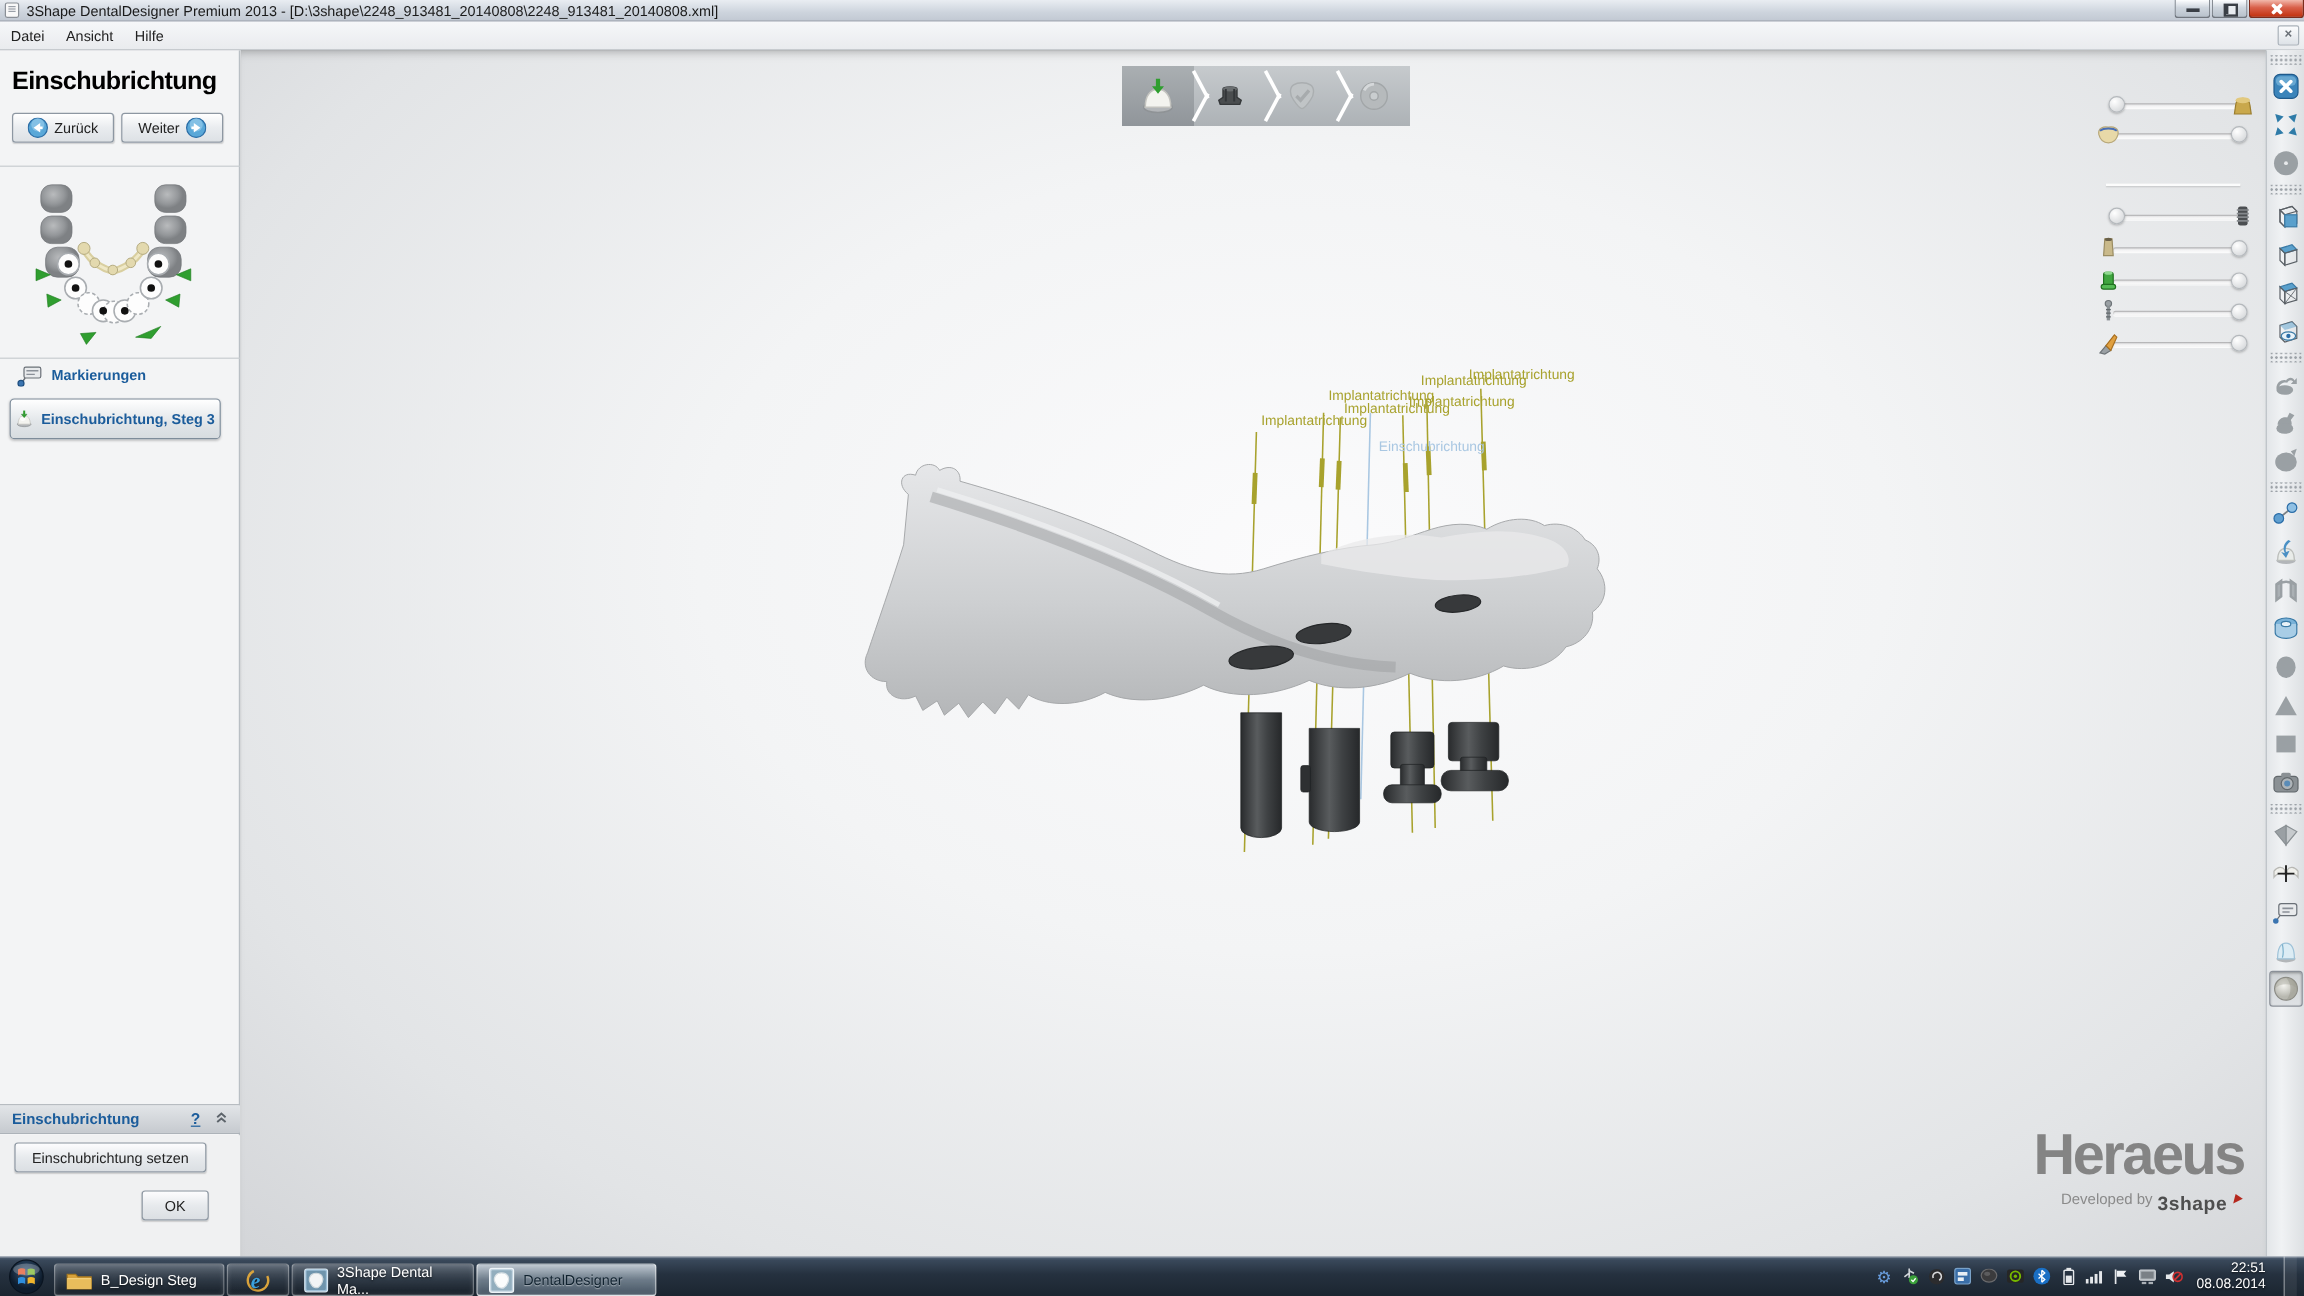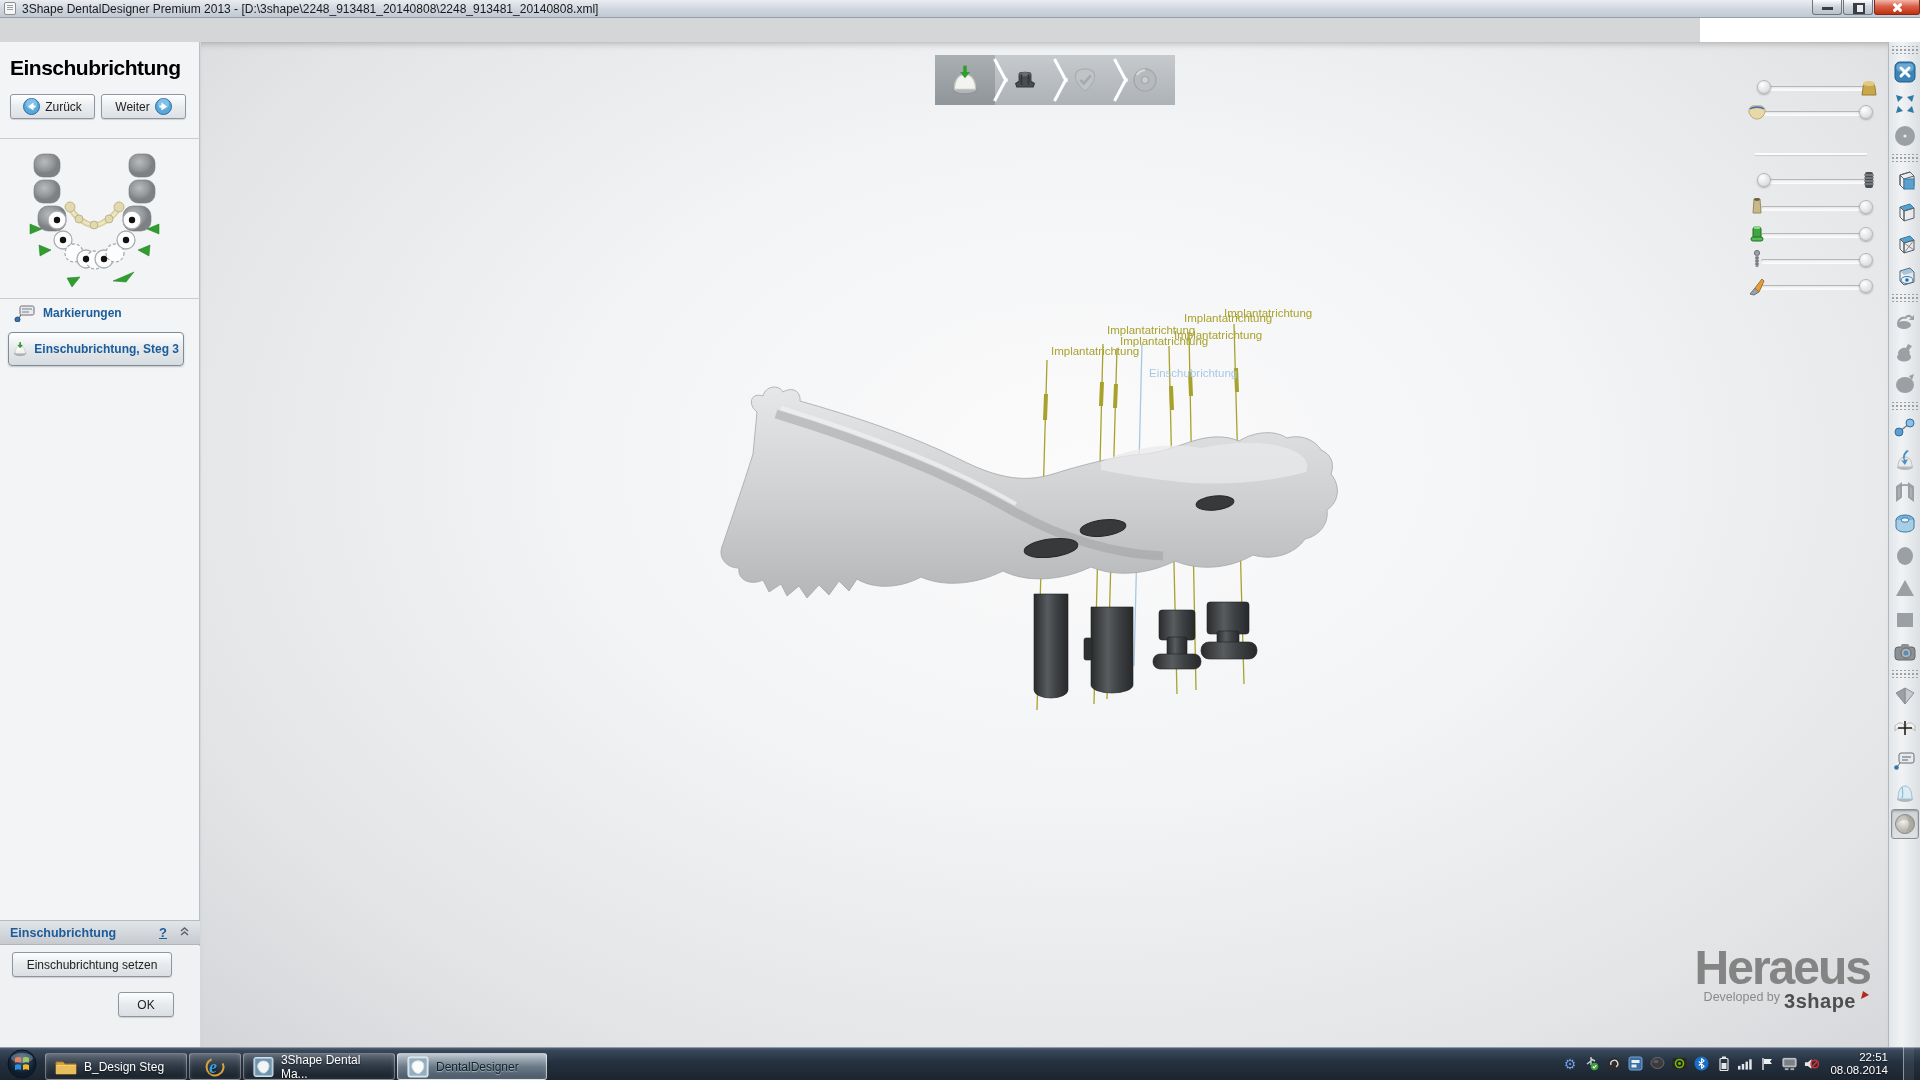--- a/index.html
+++ b/index.html
@@ -72,22 +72,22 @@
   .wf-sep::after{content:"";position:absolute;left:4px;bottom:4px;width:3px;height:26px;background:#fff;transform:rotate(28deg);transform-origin:bottom;}
 
   .impl-label { position:absolute; font-size:11.5px; color:#a8a22d; white-space:nowrap; }
   .ins-label { position:absolute; font-size:11.5px; color:#a9c7e2; white-space:nowrap; }
 
   .order-info { position:absolute; left:15px; bottom:40px; font-size:12.5px; color:#141414; line-height:16px; }
   .order-info .lbl { display:inline-block; width:52px; }
 
   .branding { position:absolute; right:18px; bottom:34px; text-align:right; }
   .brand-logo { font-size:48px; font-weight:bold; color:#848484; letter-spacing:-2px; line-height:44px; }
-  .brand-sub { font-size:12.5px; color:#8a8a8a; margin-top:0px; display:flex; align-items:flex-start; justify-content:flex-end; gap:4px;}
-  .brand-dev { font-size:20px; font-weight:bold; color:#4e4e4e; letter-spacing:0.5px;}
+  .brand-sub { font-size:12.5px; color:#8a8a8a; margin-top:0px; display:flex; align-items:center; justify-content:flex-end; gap:4px;}
+  .brand-dev { font-size:16px; font-weight:bold; color:#4e4e4e; letter-spacing:0.5px;margin-top:10px;}
 
   
   .sliders { position:absolute; left:1548px; top:20px; width:130px; }
   .srow { position:absolute; width:130px; height:26px; }
   .strack { position:absolute; left:12px; right:12px; top:12px; height:4px; border-radius:2px;
     background:linear-gradient(#e9e9eb,#fafafa); box-shadow:0 1px 1px rgba(0,0,0,.25) inset, 0 1px 0 rgba(255,255,255,.8); }
   .shandle { position:absolute; top:6px; width:14px; height:14px; border-radius:50%;
     background:radial-gradient(circle at 35% 30%,#ffffff,#dcdee0 70%,#c2c5c8); border:1px solid #b4b8bc; box-shadow:0 1px 2px rgba(0,0,0,.25); }
   .sicon { position:absolute; top:1px; width:24px; height:24px; }
   .sdivider { position:absolute; left:6px; width:112px; height:2px; background:rgba(255,255,255,.85); box-shadow:0 1px 1px rgba(0,0,0,.12); }
@@ -126,20 +126,26 @@
   <div class="titlebar">
     <span class="appicon"></span>
     <span>3Shape DentalDesigner Premium 2013 - [D:\3shape\2248_913481_20140808\2248_913481_20140808.xml]</span>
     <div class="winbtns">
       <div class="winbtn min"></div>
       <div class="winbtn restore"></div>
       <div class="winbtn close"></div>
     </div>
   </div>
 
+  <div class="menubar">
+    <span class="menuitem">Datei</span>
+    <span class="menuitem">Ansicht</span>
+    <span class="menuitem">Hilfe</span>
+    <div class="ws-close">×</div>
+  </div>
 
   <div class="main">
 
     <div class="sidebar">
       <div class="sb-heading">Einschubrichtung</div>
 
       <div class="navbtn back">
         <svg width="17" height="17" viewBox="0 0 17 17">
           <circle cx="8.5" cy="8.5" r="8" fill="#5aa8d8" stroke="#2a6da6"></circle>
           <circle cx="8.5" cy="6" r="5.5" fill="#9fd0ee" opacity="0.6"></circle>

